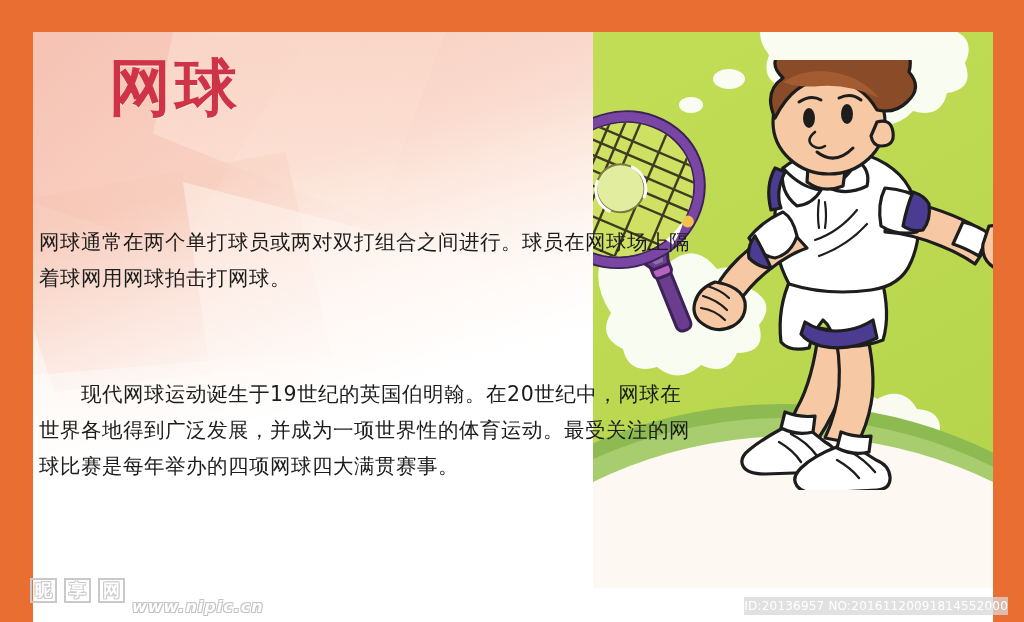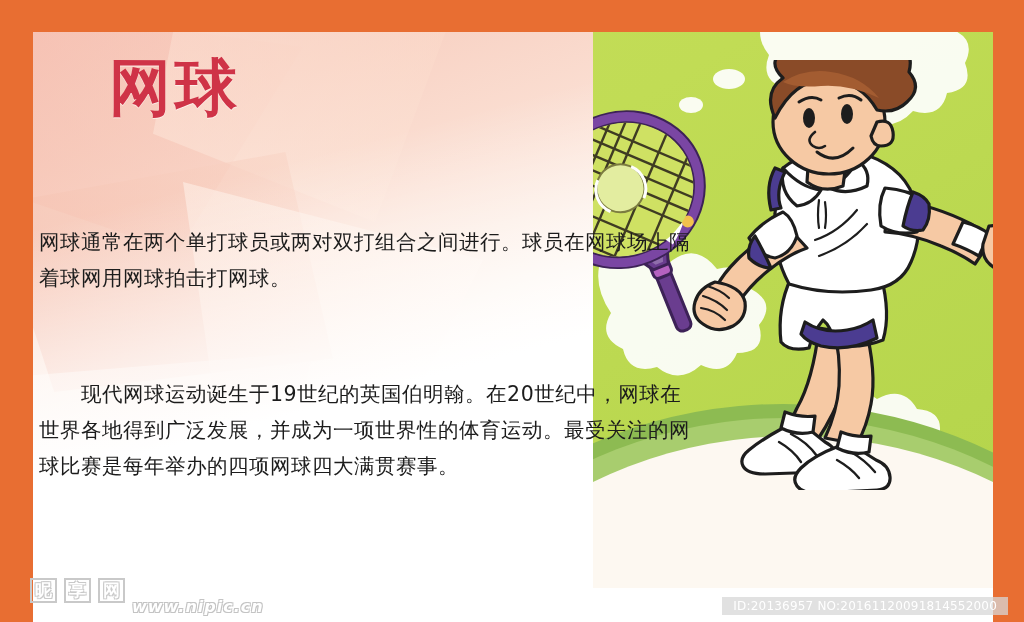--- a/index.html
+++ b/index.html
@@ -197,21 +197,21 @@
     color:#ffffff;font-style:italic;font-weight:bold;
     font-size:16px;letter-spacing:1px;
     text-shadow:-1px -1px 0 #c4c4c4,1px -1px 0 #c4c4c4,-1px 1px 0 #c4c4c4,1px 1px 0 #c4c4c4;
     margin-top:32px;
   }
   .wm-id{
     position:absolute;right:16px;bottom:7px;
     background:rgba(215,215,215,.75);
     color:#ffffff;
     font-size:12px;letter-spacing:.2px;
-    padding:2px 11px;
+    padding:2px 0;
     white-space:nowrap;
   }
 </style>
 </head>
 <body>
 
 <div id="poster">
 
   <div id="board">
 

